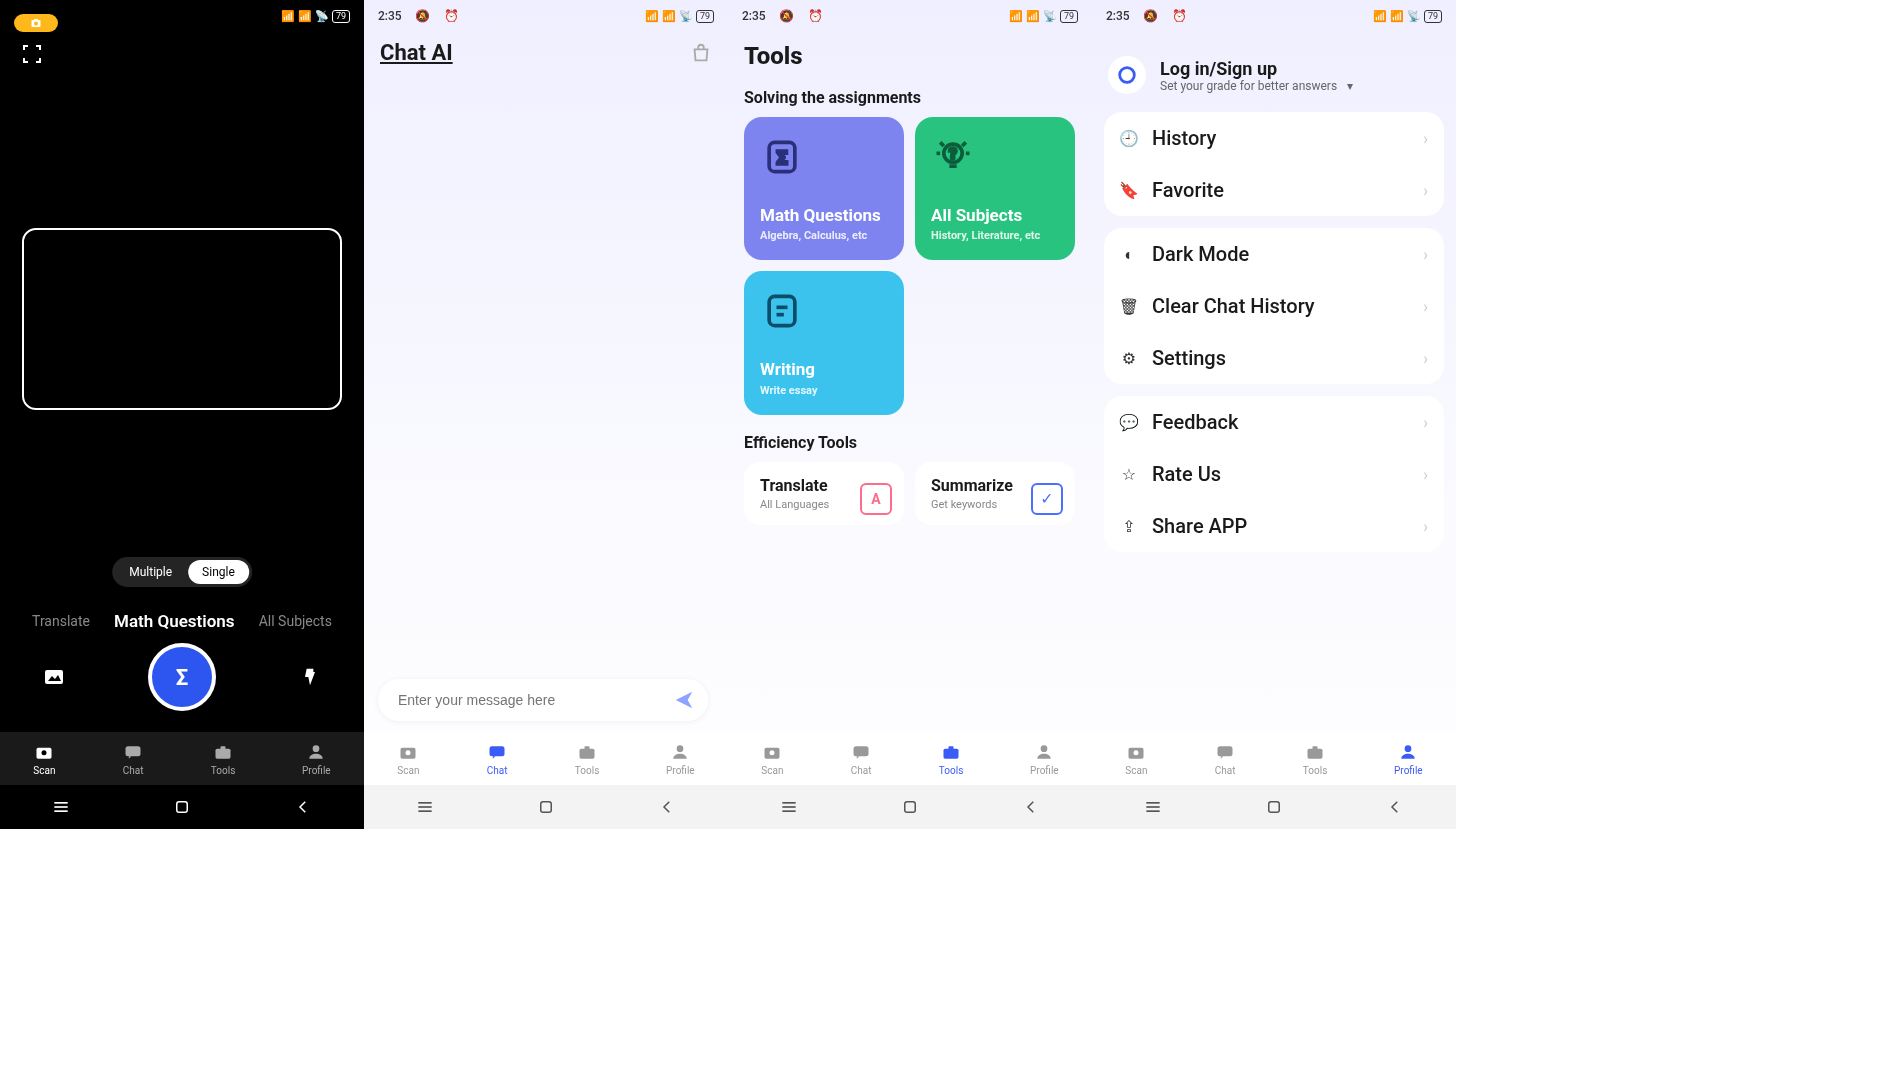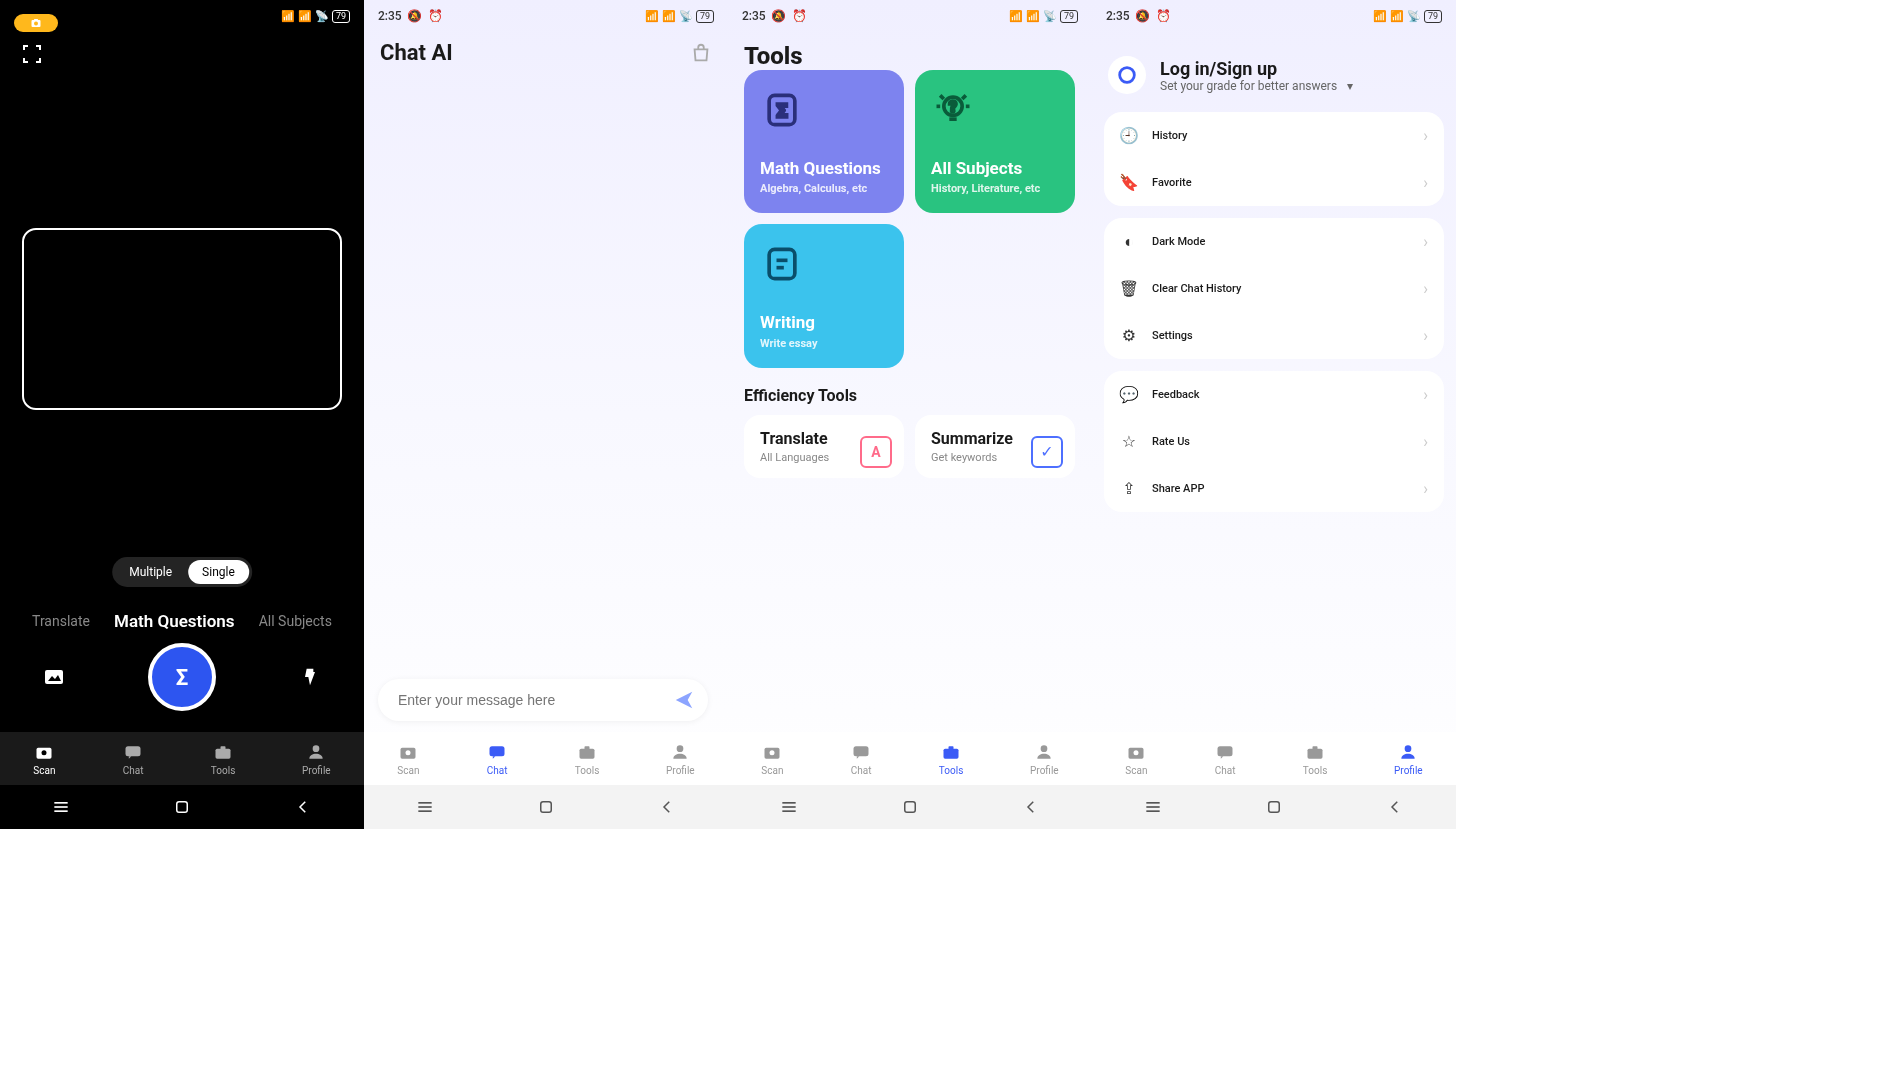--- a/index.html
+++ b/index.html
@@ -22,21 +22,21 @@
 
 
 .status-bar {
   display: flex;
   justify-content: space-between;
   align-items: center;
   padding: 6px 14px;
   font-size: 12px;
   height: 20px;
 }
-.status-left { display: flex; align-items: center; gap: 6px; font-weight: 500;}
+.status-left { display: flex; align-items: center; gap: 14px; font-weight: 500;}
 .status-right { display: flex; align-items: center; gap: 4px; font-size: 11px;}
 .dark .status-bar { color: #fff; }
 .light .status-bar { color: #333; }
 .status-icon-group { display:flex; gap:3px; align-items:center;}
 .battery-box { border: 1px solid currentColor; border-radius: 3px; padding: 0 3px; font-size: 9px; line-height: 11px;}
 
 
 .sys-nav {
   position: absolute;
   bottom: 0;
@@ -176,21 +176,21 @@
   font-weight: 700;
 }
 
 
 .chat-header {
   display: flex;
   justify-content: space-between;
   align-items: center;
   padding: 8px 16px 0;
 }
-.chat-title { font-size: 22px; font-weight: 700; }
+.chat-title { font-size: 22px; font-weight: 700; text-decoration: underline; }
 .bag-icon { width: 22px; height: 22px; color: #888;}
 .chat-input-wrap {
   position: absolute;
   bottom: 108px;
   left: 14px;
   right: 20px;
   background: #fff;
   border-radius: 26px;
   height: 42px;
   display: flex;
@@ -279,21 +279,21 @@
   overflow: hidden;
 }
 .menu-item {
   display: flex;
   align-items: center;
   padding: 14px 16px;
   gap: 14px;
   position: relative;
 }
 .menu-icon { width: 18px; height: 18px; color: #333; display:flex; align-items:center; justify-content:center;}
-.menu-label { font-size: 11px; font-weight: 500; flex: 1;}
+.menu-label { font-size: 20px; font-weight: 500; flex: 1;}
 .chevron { color: #ccc; font-size: 16px;}
 
 
 .screenshots {
   display: flex;
   gap: 0;
 }
 </style>
 </head>
 <body>
@@ -504,20 +504,21 @@
     <div class="status-right status-icon-group">
           <span>📶</span>
           <span>📶</span>
           <span>📡</span>
           <span class="battery-box">79</span>
         </div>
   </div>
   <div class="tools-header">
         <div class="tools-title">Tools</div>
       </div>
+  <div class="section-title">Solving the assignments</div>
   <div class="card-grid">
     <div class="tool-card purple">
       <div class="tool-card-icon">
             <svg viewBox="0 0 24 24" width="44" height="44" fill="none" stroke="#2a2f7a" stroke-width="2">
               <rect x="5" y="4" width="14" height="16" rx="3"></rect>
               <text x="12" y="16" text-anchor="middle" font-size="10" fill="#2a2f7a" font-weight="700">Σ</text>
             </svg>
           </div>
       <div class="tool-card-title">Math Questions</div>
       <div class="tool-card-sub">Algebra, Calculus, etc</div>

